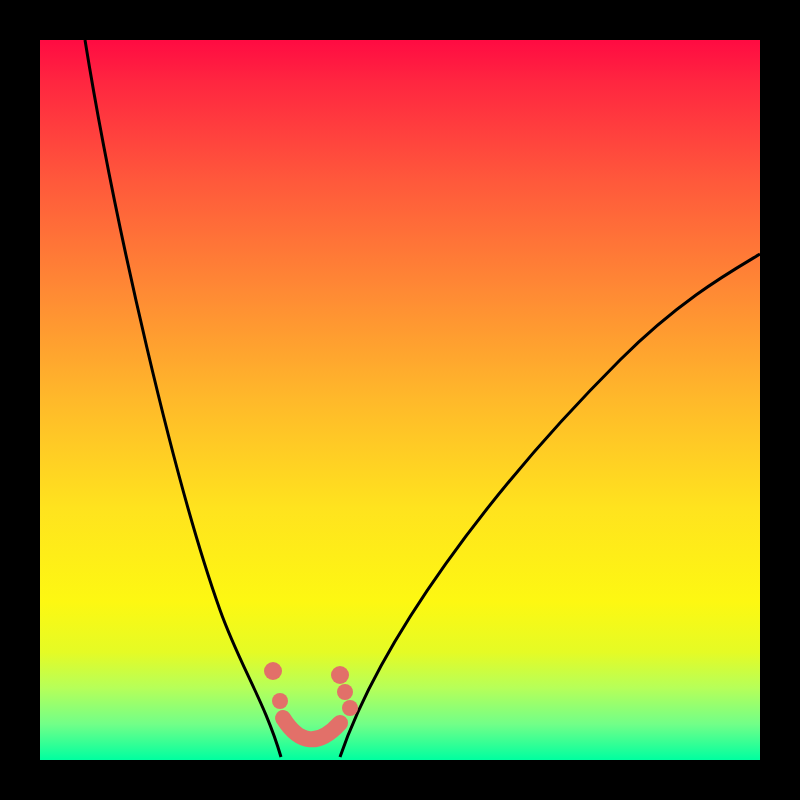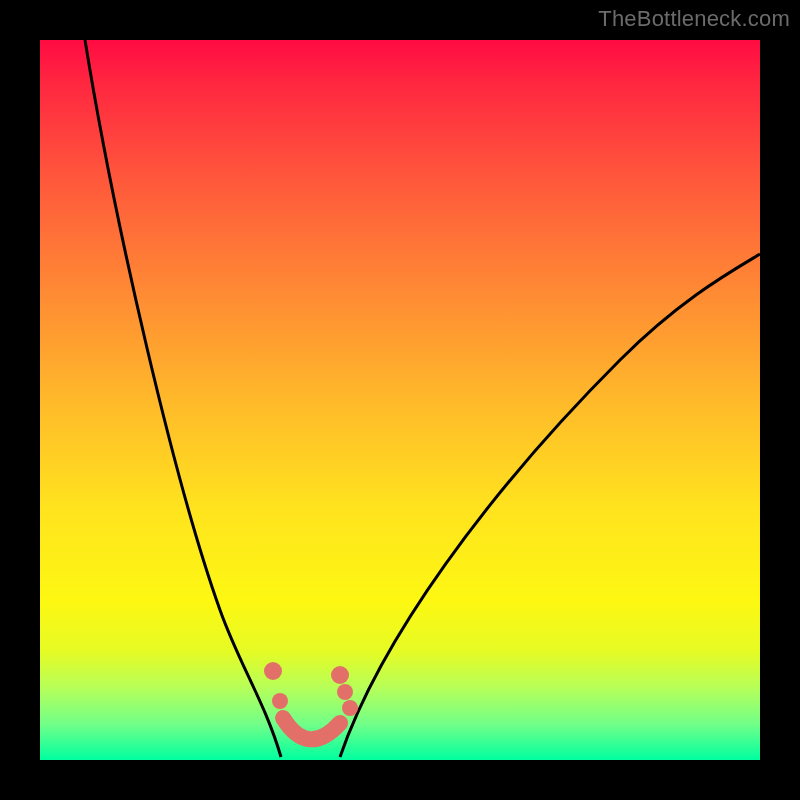--- a/index.html
+++ b/index.html
@@ -95,14 +95,13 @@
 
       <circle class="dot" cx="233" cy="631" r="9"></circle>
       <circle class="dot" cx="240" cy="661" r="8"></circle>
       <circle class="dot" cx="300" cy="635" r="9"></circle>
       <circle class="dot" cx="305" cy="652" r="8"></circle>
       <circle class="dot" cx="310" cy="668" r="8"></circle>
     </svg>
 
   </div>
 
-  <div class="watermark">TheBottleneck.com</div>
 </div>
 
 </body></html>

